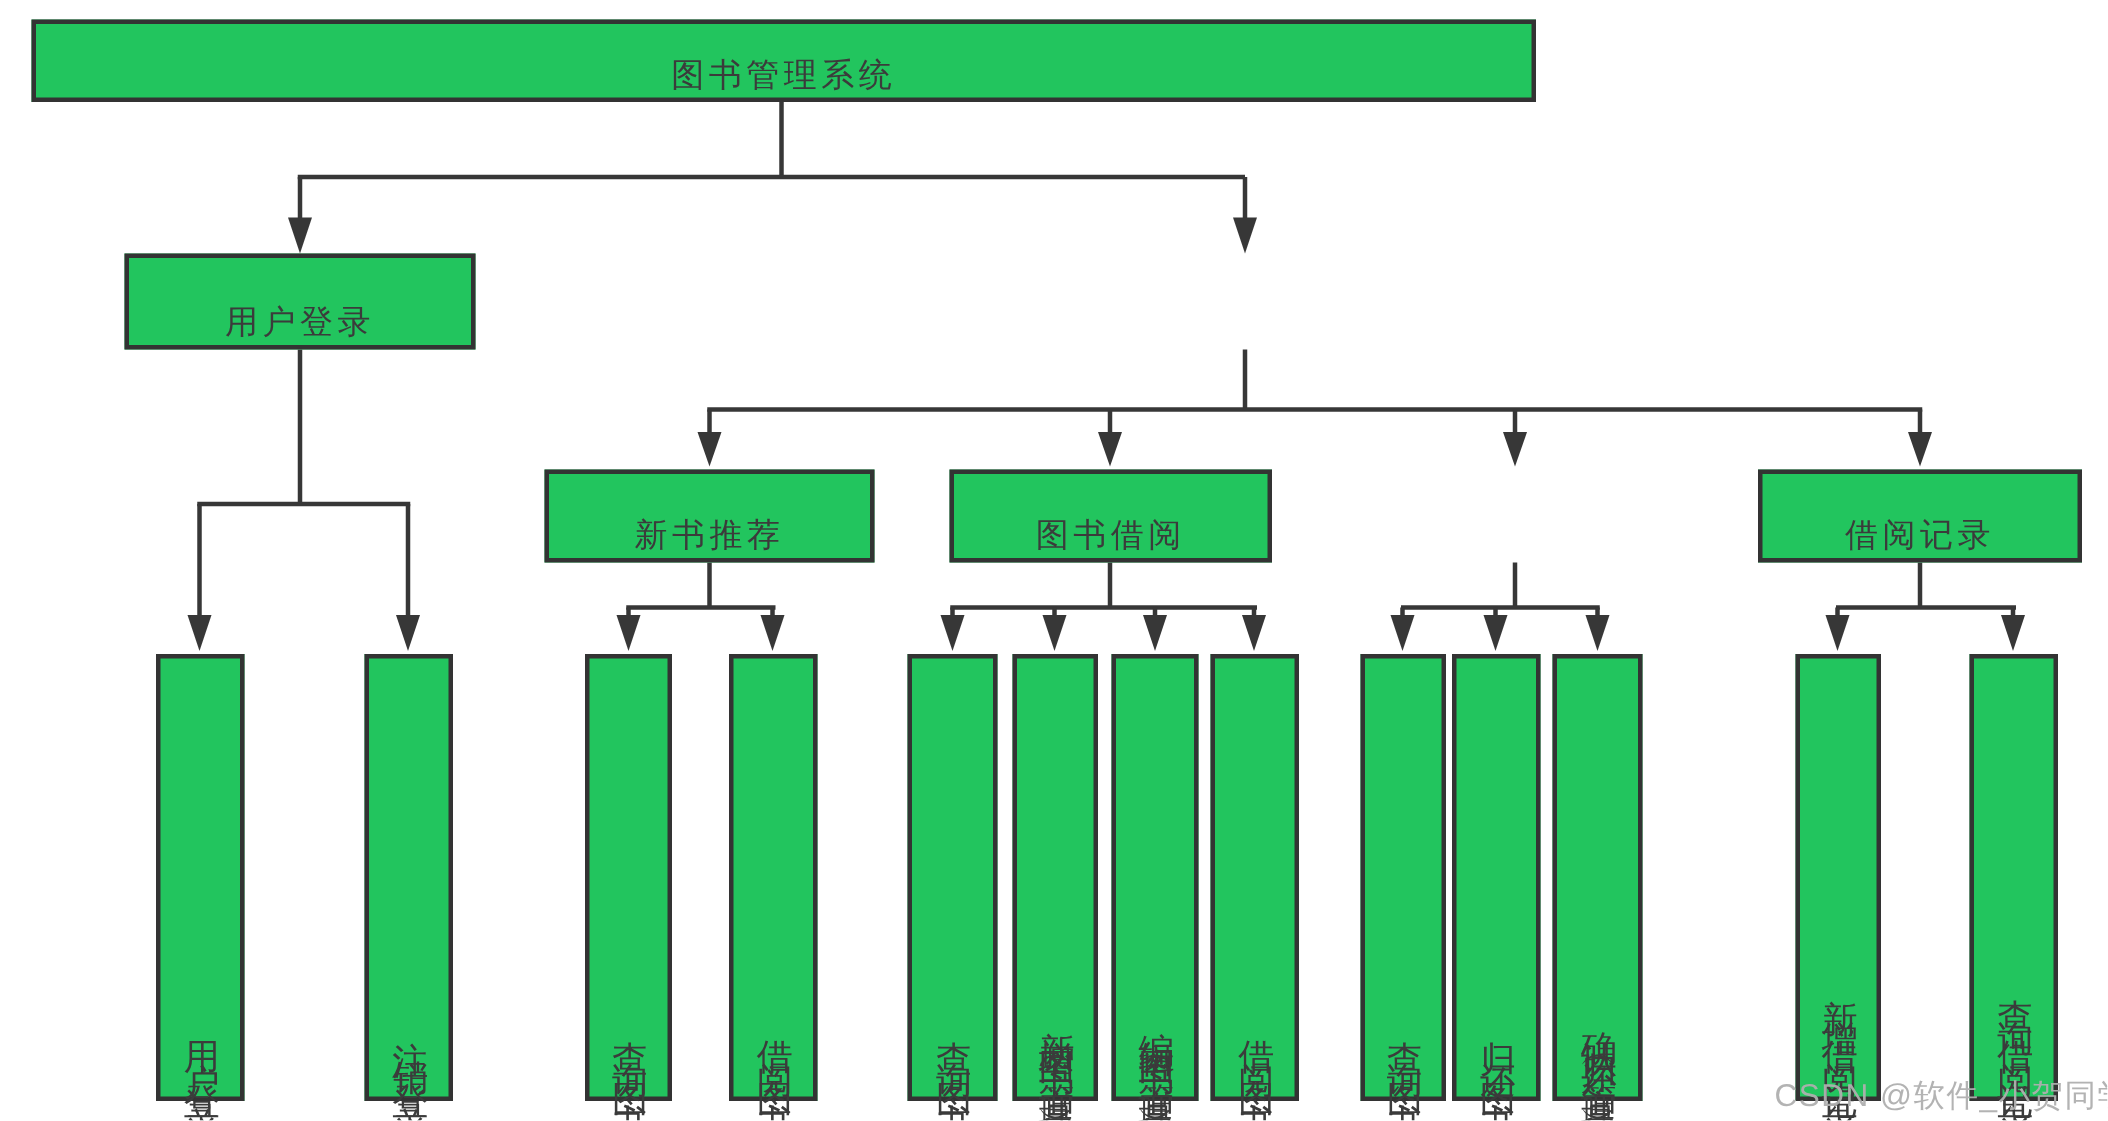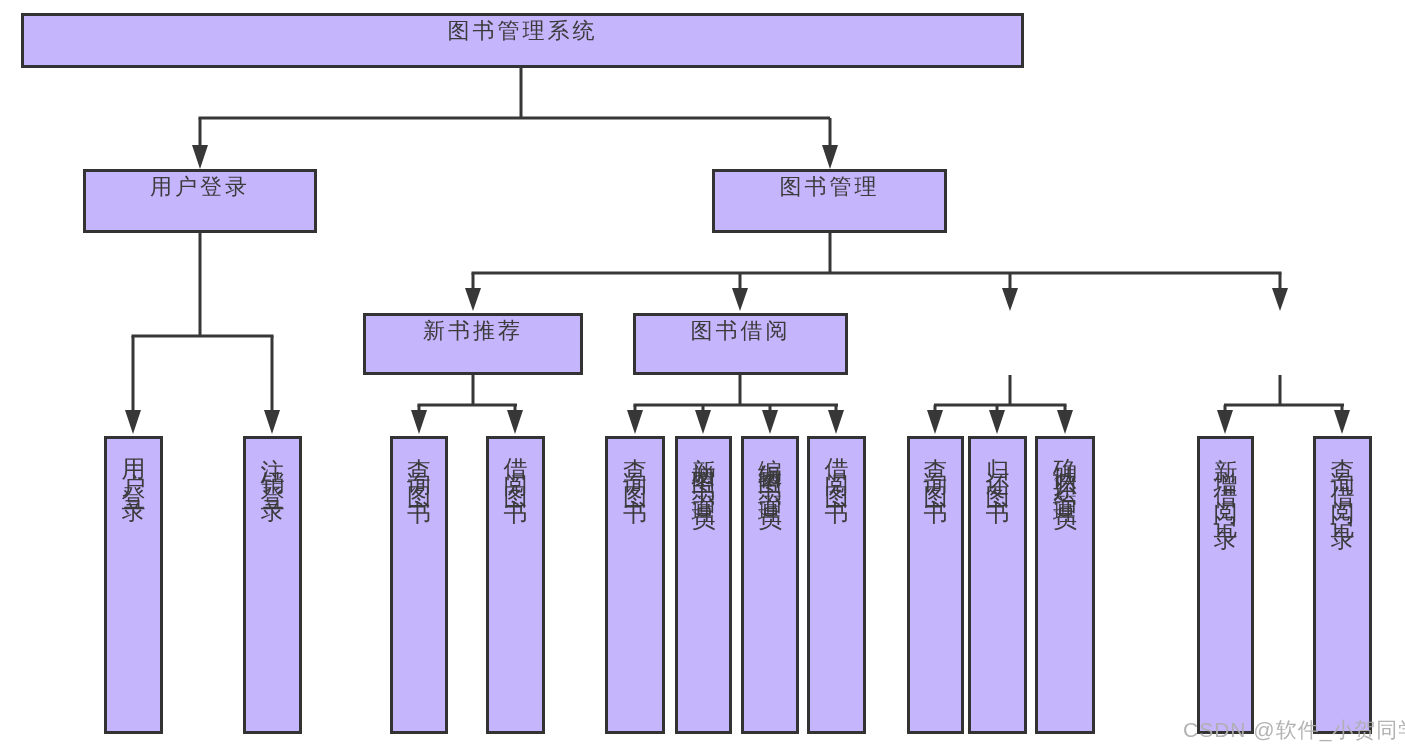--- a/index.html
+++ b/index.html
@@ -14,23 +14,23 @@
   #wires {
     position: absolute;
     left: 0; top: 0;
     width: 1405px; height: 747px;
     pointer-events: none;
   }
   .box {
     position: absolute;
     box-sizing: border-box;
     border: 3px solid #333333;
-    background: #c4b5fd;
+    background: #22c55e;
     display: flex;
-    align-items: flex-start;
+    align-items: flex-end;
     justify-content: center;
     color: #333333;
   }
   .hlabel {
     font-size: 22px;
     letter-spacing: 3px;
     white-space: nowrap;
     color: #3b3b3b;
   }
   .vbox { top: 436px; height: 298px; }
@@ -149,30 +149,30 @@
     </g>
   </svg>
 
   <div class="box" style="left:21px; top:13px; width:1003px; height:55px;">
     <span class="hlabel">图书管理系统</span>
   </div>
 
   <div class="box" style="left:83px; top:169px; width:234px; height:64px;">
     <span class="hlabel">用户登录</span>
   </div>
-  <div class="box" style="left:712px; top:169px; width:235px; height:64px;">
-    <span class="hlabel">图书管理</span>
-  </div>
 
   <div class="box" style="left:633px; top:313px; width:215px; height:62px;">
     <span class="hlabel">图书借阅</span>
   </div>
   <div class="box" style="left:363px; top:313px; width:220px; height:62px;">
     <span class="hlabel">新书推荐</span>
   </div>
+  <div class="box" style="left:1172px; top:313px; width:216px; height:62px;">
+    <span class="hlabel">借阅记录</span>
+  </div>
 
   <div class="box vbox" style="left:104px; width:59px;">
     <span class="vlabel">用户登录</span>
   </div>
   <div class="box vbox" style="left:243px; width:59px;">
     <span class="vlabel">注销登录</span>
   </div>
 
   <div class="box vbox" style="left:390px; width:58px;">
     <span class="vlabel">查询图书</span>

